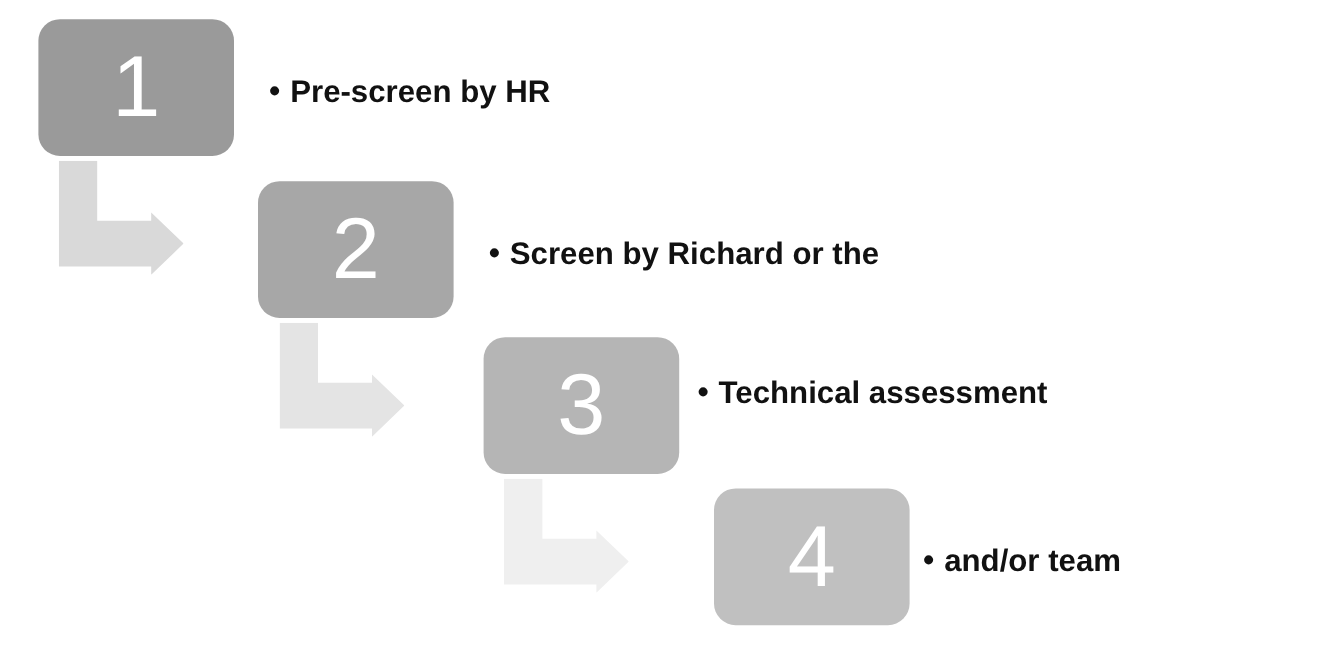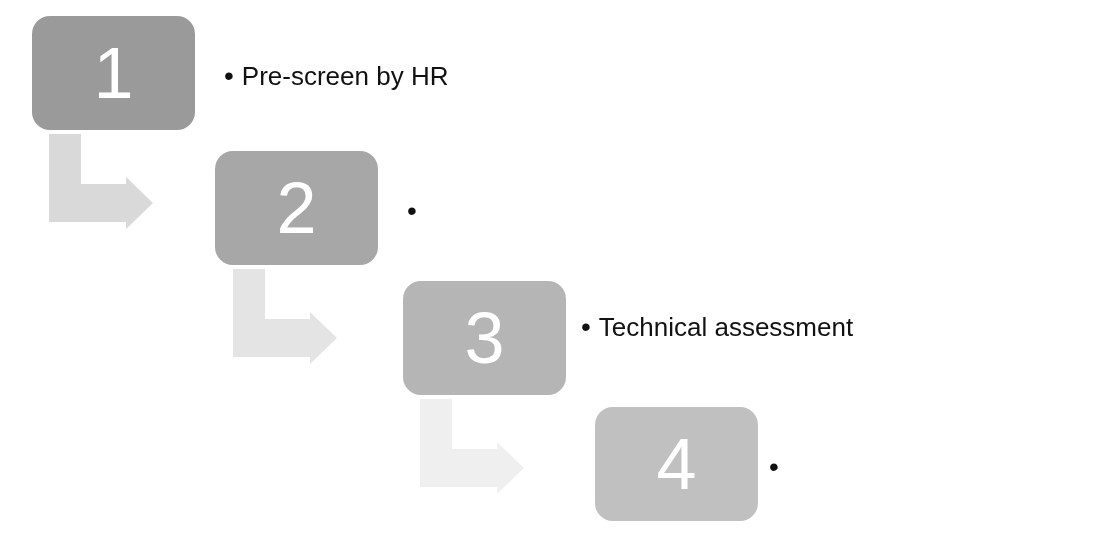--- a/index.html
+++ b/index.html
@@ -43,21 +43,21 @@
     white-space: nowrap;
     color: #111111;
     font-size: 26px;
     line-height: 30px;
   }
   .bullet {
     font-size: 28px;
     line-height: 30px;
     margin-right: 8px;
   }
-  .lines .line { display: block; }
+  .lines .line { display: block; font-weight: bold; }
 
   
   .step-0 .box   { left: 32px;  top: 16px;  }
   .step-0 .arrow { left: 49px;  top: 134px; }
   .step-0 .text  { left: 224px; top: 76px;  }
 
   .step-1 .box   { left: 215px; top: 151px; }
   .step-1 .arrow { left: 233px; top: 269px; }
   .step-1 .text  { left: 407px; top: 211px; }
 
@@ -91,20 +91,21 @@
   <div class="step step-1">
     <div class="box" style="background-color: rgb(167, 167, 167);">
       <span class="num">2</span>
     </div>
     <svg class="arrow" viewBox="0 0 104 95">
       <polygon points="0,0 32,0 32,50 77,50 77,43 104,69 77,95 77,88 0,88" stroke-linejoin="round" fill="#e4e4e4"></polygon>
     </svg>
     <div class="text">
       <span class="bullet">•</span>
       <div class="lines">
+        <span class="line">Screen by Richard or the</span>
       </div>
     </div>
   </div>
 
   <div class="step step-2">
     <div class="box" style="background-color: rgb(181, 181, 181);">
       <span class="num">3</span>
     </div>
     <svg class="arrow" viewBox="0 0 104 95">
       <polygon points="0,0 32,0 32,50 77,50 77,43 104,69 77,95 77,88 0,88" stroke-linejoin="round" fill="#efefef"></polygon>
@@ -117,17 +118,18 @@
     </div>
   </div>
 
   <div class="step step-3">
     <div class="box" style="background-color: rgb(192, 192, 192);">
       <span class="num">4</span>
     </div>
     <div class="text">
       <span class="bullet">•</span>
       <div class="lines">
+        <span class="line">and/or team</span>
       </div>
     </div>
   </div>
 
 </div>
 
 </body></html>

